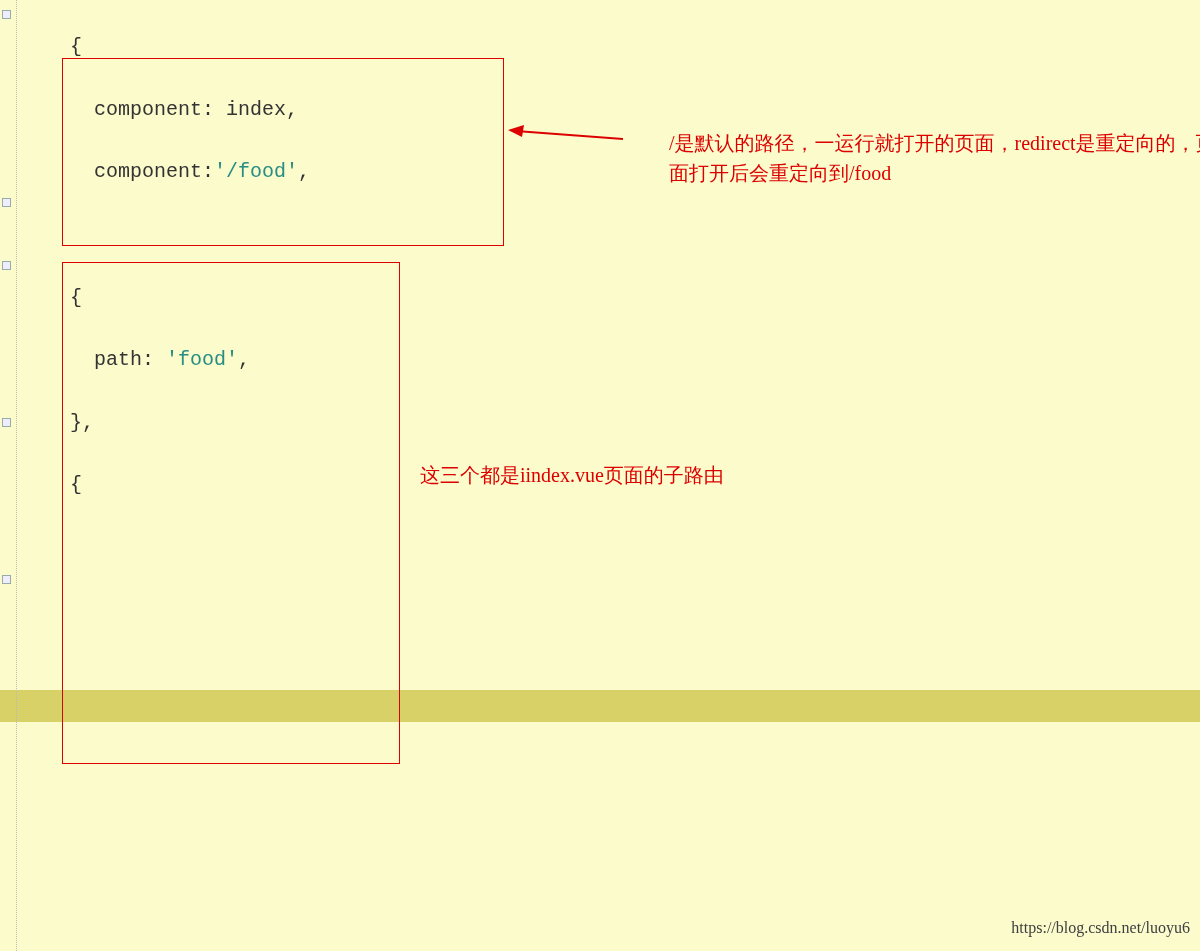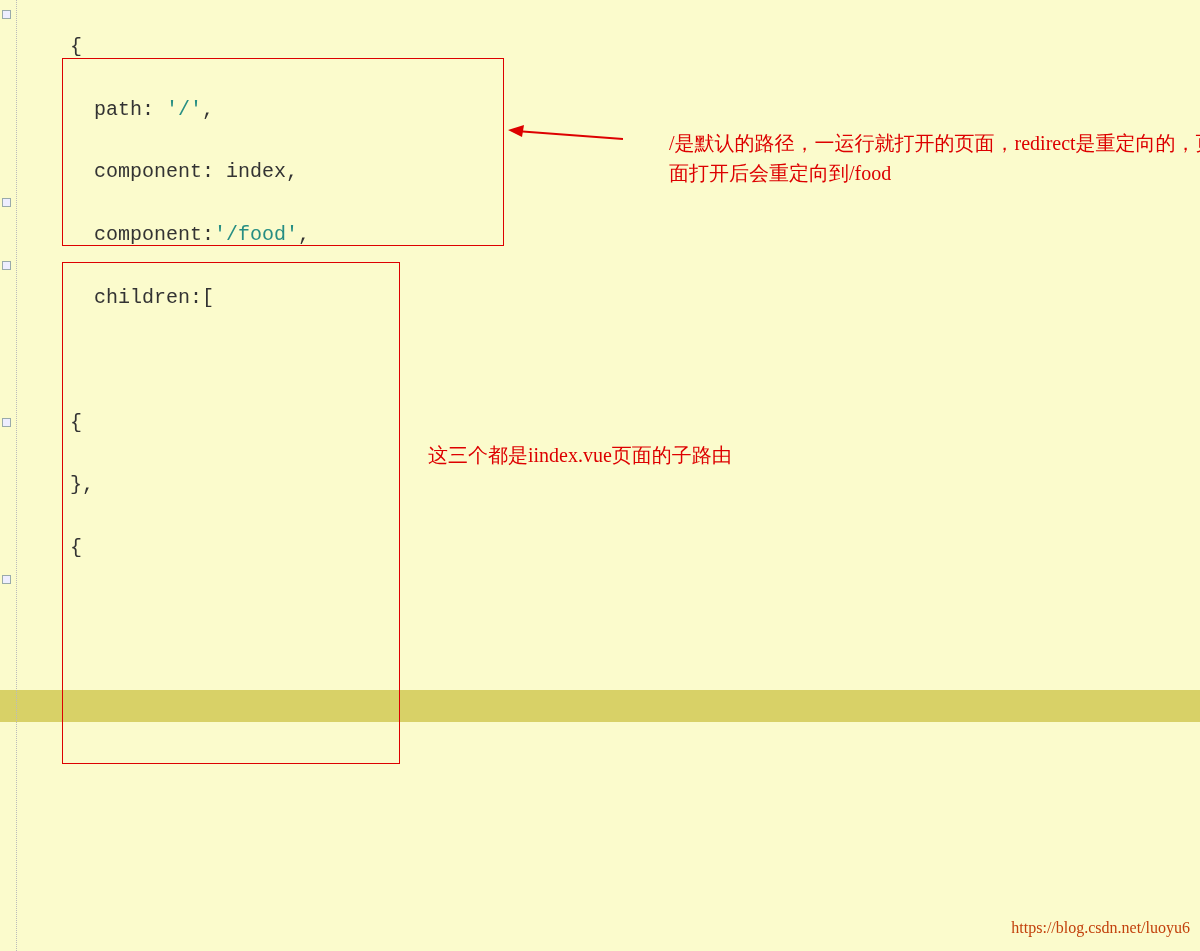--- a/index.html
+++ b/index.html
@@ -62,59 +62,58 @@
 .box1{left:62px;top:58px;width:440px;height:186px;}
 .box2{left:62px;top:262px;width:336px;height:500px;}
 .annotation{
   position:absolute;
   font-family:"SimSun","宋体",serif;
   font-size:20px;
   color:#d00;
   line-height:30px;
 }
 .ann1{left:622px;top:128px;width:560px;margin-left:47px;}
-.ann2{left:420px;top:440px;margin-left:8px;}
+.ann2{left:420px;top:460px;}
 .arrow{
   position:absolute;
   left:508px;
   top:125px;
   width:115px;
   height:16px;
 }
 .watermark{
   position:absolute;
   right:10px;
   bottom:8px;
   font-family:"SimSun","宋体",serif;
   font-size:16px;
-  color:#c2410c;
+  color:#404040;
 }
 </style>
 </head>
 <body>
 
 <div class="highlight-line"></div>
 <div class="rule"></div>
 
 <div class="gutter">
   <div class="mark" style="top:10px"></div>
   <div class="mark" style="top:198px"></div>
   <div class="mark" style="top:261px"></div>
   <div class="mark" style="top:418px"></div>
   <div class="mark" style="top:575px"></div>
 </div>
 
 <div class="code-area">
 <div class="line"><span>    {</span></div>
-<div class="line"><span>      path: </span><span class="t-str">'/'</span><span>,</span></div>
 <div class="line"><span>      component: index,</span></div>
 <div class="line"><span>      component:</span><span class="t-str">'/food'</span><span>,</span></div>
-<div class="line"><span>      children:[</span></div>
 <div class="line"><span></span></div>
 <div class="line"><span>    {</span></div>
+<div class="line"><span>      path: </span><span class="t-str">'food'</span><span>,</span></div>
 <div class="line"><span>    },</span></div>
 <div class="line"><span>    {</span></div>
 
 
 
 
 
 
 
 

